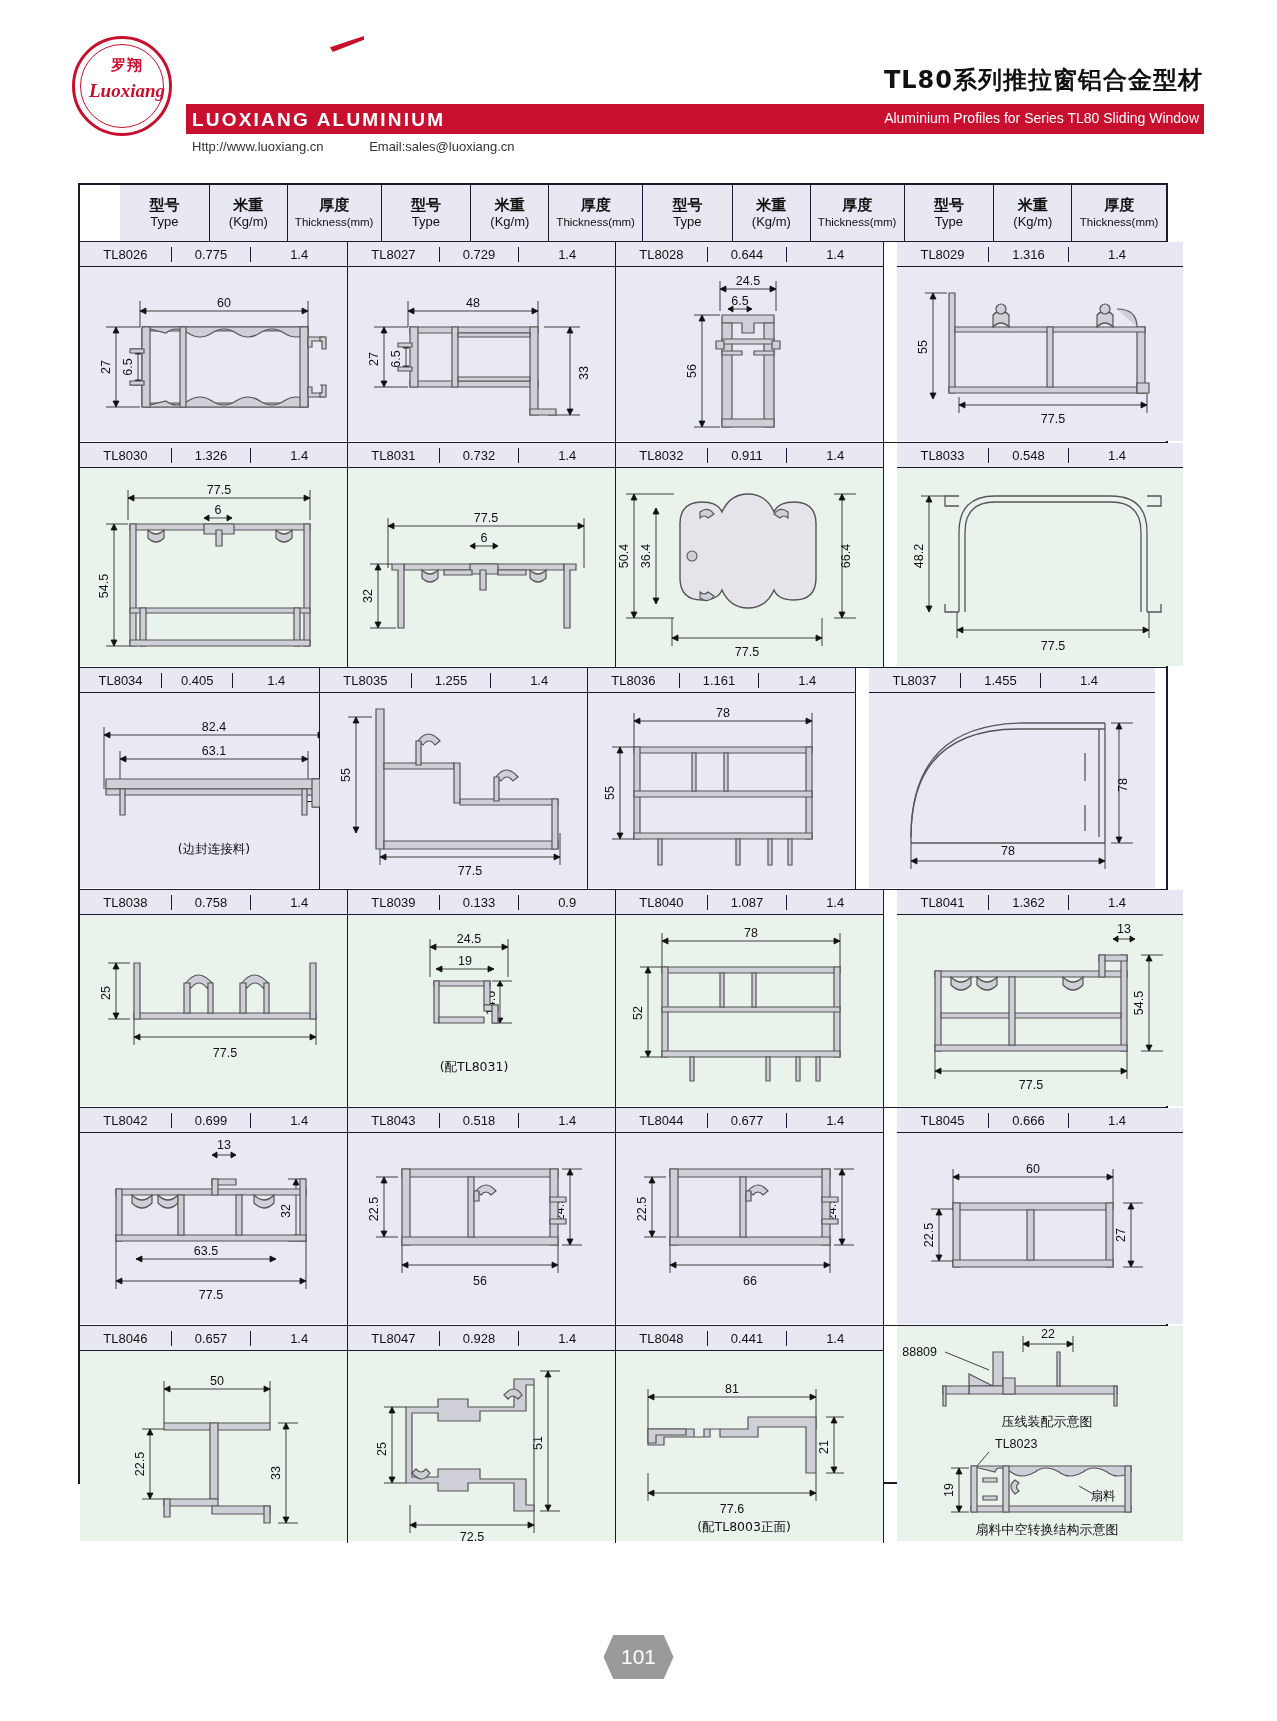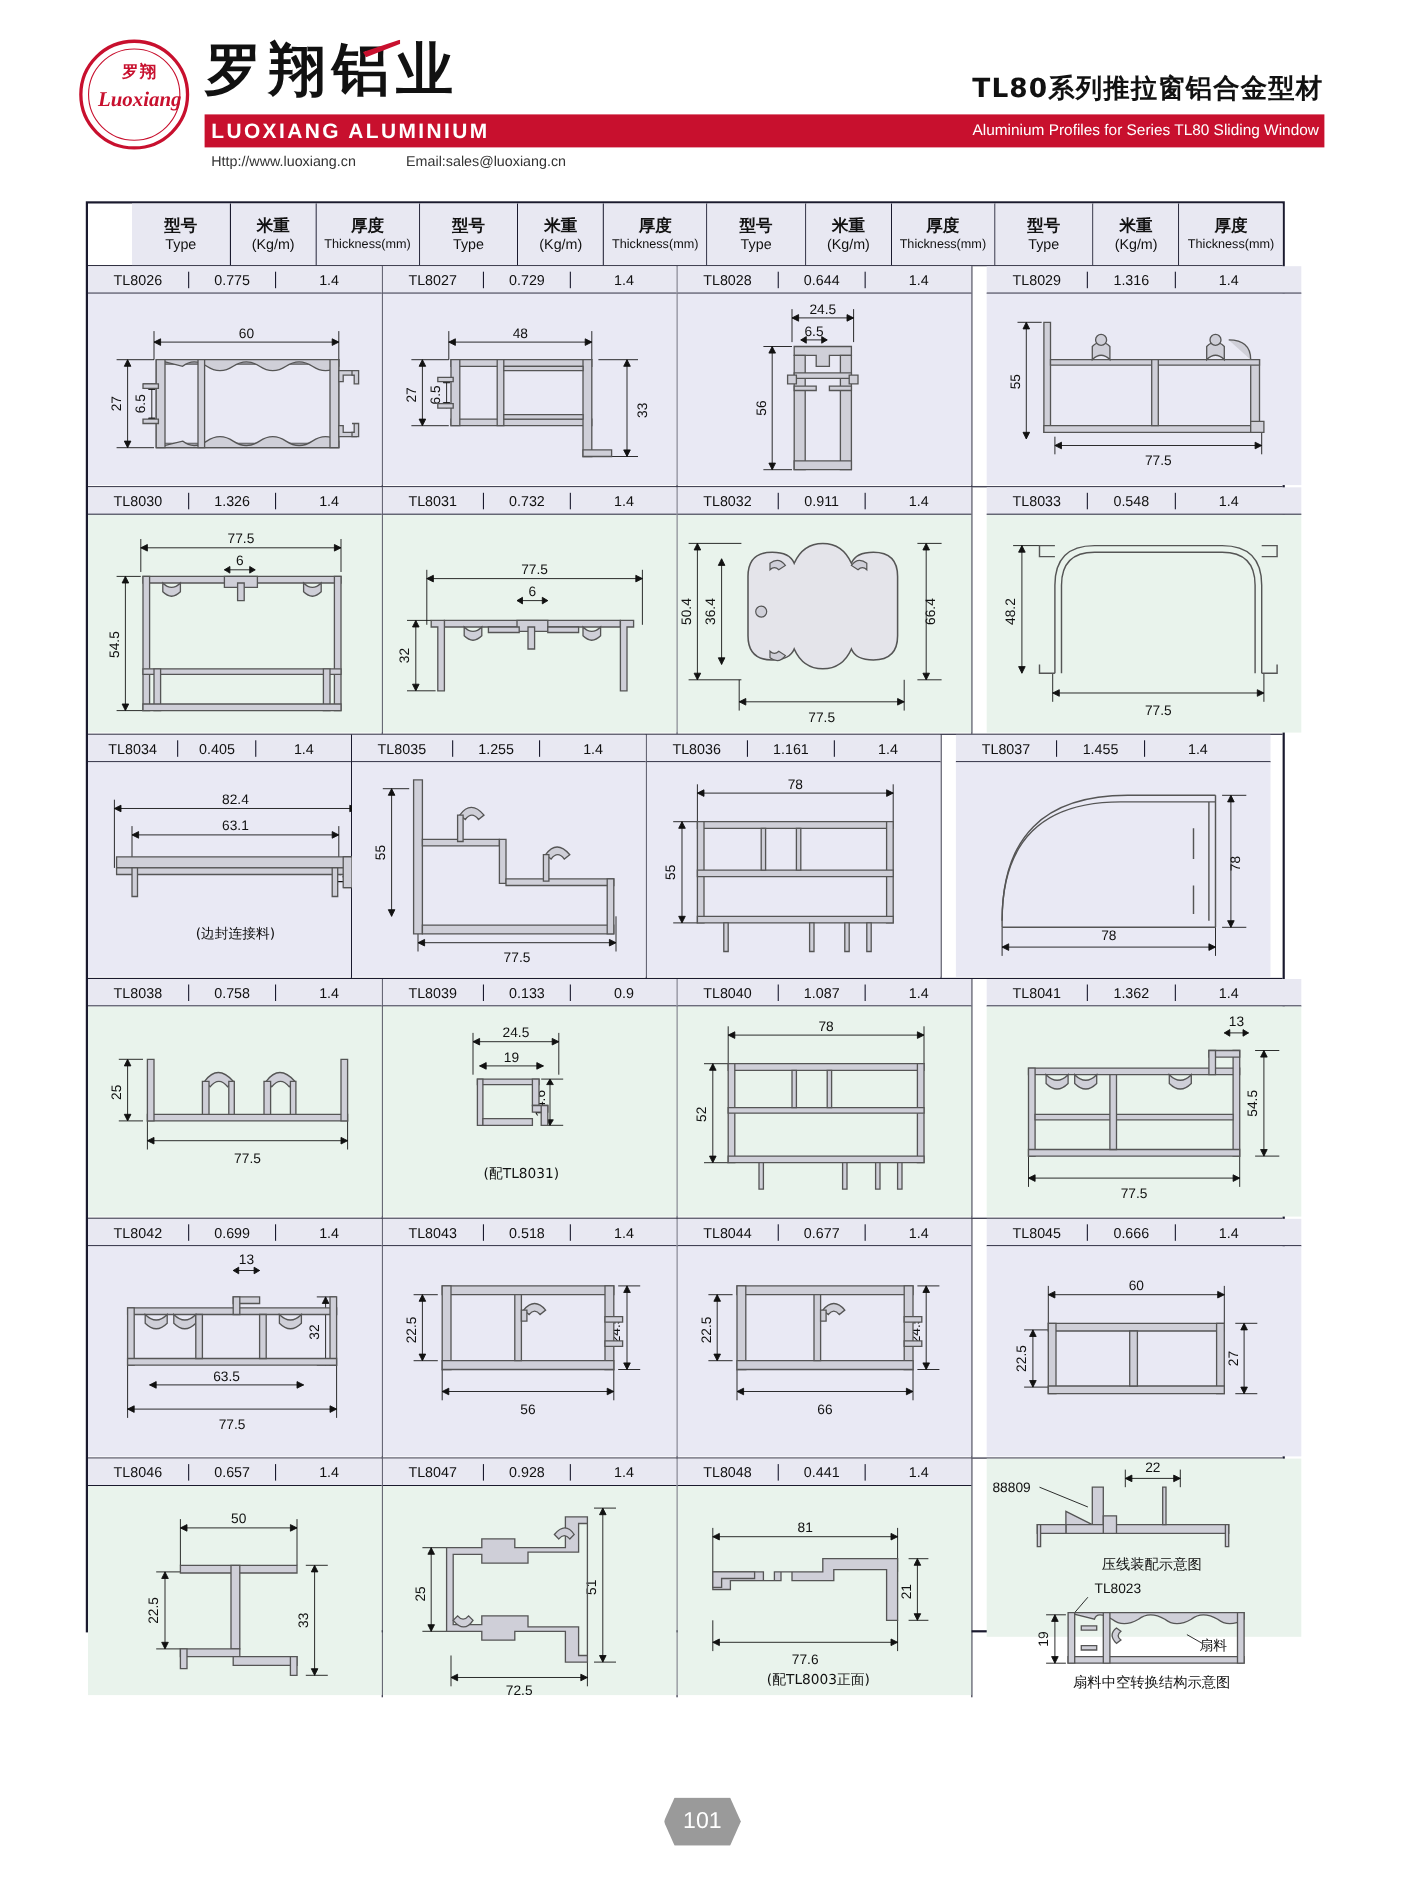--- a/index.html
+++ b/index.html
@@ -129,21 +129,20 @@
 </head>
 <body>
 
 <div class="header">
   <div class="logo-wrap">
     <div class="logo-ring"></div>
     <div class="logo-cn">罗翔</div>
     <div class="logo-en">Luoxiang</div>
   </div>
 
-  <div class="brand-cn">罗翔铝业</div>
   <div class="brand-tick"></div>
 
   <div class="red-bar"></div>
   <div class="brand-en">LUOXIANG ALUMINIUM</div>
 
   <div class="contact">
     <span>Http://www.luoxiang.cn</span>
     <span class="email">Email:sales@luoxiang.cn</span>
   </div>
 
@@ -1164,21 +1163,21 @@
           <g stroke="#555" stroke-width="1.2" fill="#cfcfd8">
             <path d="M32,78 h46 v8 h16 v-8 h38 v-12 h68 v56 h-10 v-46 h-48 v10 h-38 v-8 h-16 v8 h-40 v8 h-16 z"></path>
             <path d="M32,78 v14 h8 v-8 h30 v-6 z"></path>
           </g>
           <text class="note" x="128" y="180" text-anchor="middle">(配TL8003正面)</text>
         </svg>
       </div>
     </div>
 
     <div class="grp-cell" style="width:286px">
-      <div class="draw v2" style="height:162px">
+      <div class="draw v2" style="height:215px">
         <svg width="286" height="215" viewBox="0 0 286 215">
 
           <g stroke="#111" stroke-width="0.8" fill="none">
             <line x1="126" y1="18" x2="176" y2="18"></line>
             <path d="M126,18 l6,-3 v6 z" fill="#111"></path>
               <path d="M176,18 l-6,-3 v6 z" fill="#111"></path>
             <line x1="126" y1="10" x2="126" y2="26"></line>
               <line x1="176" y1="10" x2="176" y2="26"></line>
             <line x1="48" y1="26" x2="92" y2="44"></line>
           </g>

